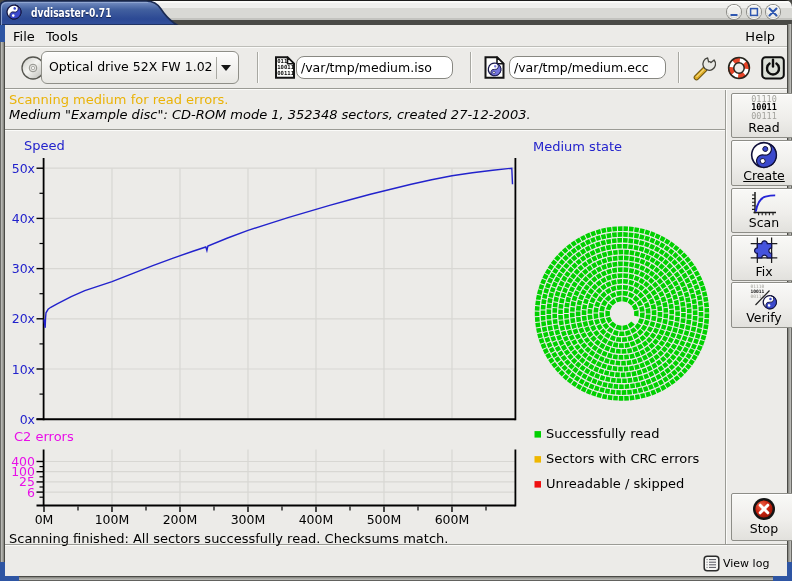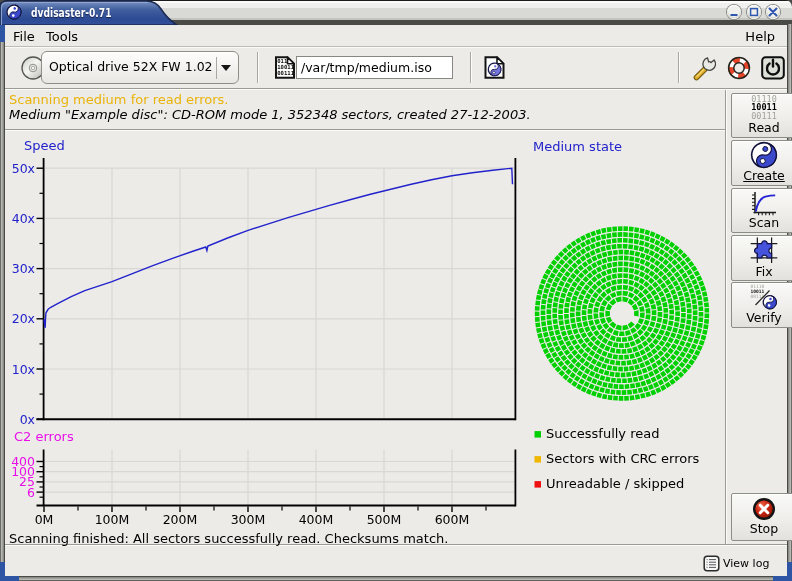--- a/index.html
+++ b/index.html
@@ -54,21 +54,21 @@
      background:linear-gradient(180deg,#fdfdfc 0%,#f4f3f1 45%,#e8e7e3 100%);
      box-shadow:inset 0 1px 0 #ffffff; }
   .combo-label { position:absolute; left:7px; top:7px; font-size:12.5px; color:#000; white-space:nowrap; }
   .combo-sep { position:absolute; left:174px; top:5px; width:1px; height:22px; background:#a9a9a3; }
   .combo-arrow { position:absolute; left:179px; top:13px; width:0; height:0;
      border-left:5px solid transparent; border-right:5px solid transparent; border-top:6px solid #151515; }
   .file-icon { position:absolute; top:8px; }
   .iso-icon { left:269px; }
   .ecc-icon { left:479px; }
   .tb-input { position:absolute; top:8px; height:23px; width:157px; border:1px solid #888882; background:#ffffff;
-     font-family:"DejaVu Sans","Liberation Sans",sans-serif; font-size:12.5px; color:#000; padding:0 4px; border-radius:0; outline:none; }
+     font-family:"DejaVu Sans","Liberation Sans",sans-serif; font-size:12.5px; color:#000; padding:0 4px; border-radius:8px; outline:none; }
   .iso-input { left:291px; }
   .ecc-input { left:504px; }
   .tb-btn { position:absolute; top:6px; width:28px; height:28px; background:transparent; border:none; }
   .prefs-btn { left:687px; }
   .help-btn { left:720px; }
   .quit-btn { left:754px; }
   .toolbar-groove { position:absolute; left:5px; top:88px; width:782px; height:2px;
      background:linear-gradient(180deg,#9b9b95 0 1px,#fbfbf9 1px 2px); }
 
   
@@ -210,20 +210,21 @@
     <svg class="file-icon ecc-icon" width="22" height="23" viewBox="0 0 22 23">
       <path d="M1.5,1.2 L13,1.2 L19.5,7.7 L19.5,21.8 L1.5,21.8 Z" fill="#fdfdfb" stroke="#141414" stroke-width="2"></path>
       <path d="M13,1.2 L13,7.7 L19.5,7.7 Z" fill="#fdfdfb" stroke="#141414" stroke-width="1.6" stroke-linejoin="round"></path>
       <g transform="translate(10.6,13.4) rotate(12)">
         <circle cx="0" cy="0" r="6.3" fill="#ffffff" stroke="#15154a" stroke-width="1.2"></circle>
         <path d="M0,-6.3 A6.3,6.3 0 0 1 0,6.3 A3.15,3.15 0 0 1 0,0 A3.15,3.15 0 0 0 0,-6.3 Z" fill="#7474dd" stroke="#15154a" stroke-width="0.8"></path>
         <circle cx="0" cy="-3.15" r="1.2" fill="#7474dd"></circle>
         <circle cx="0" cy="3.15" r="1.2" fill="#ffffff" stroke="#15154a" stroke-width="0.6"></circle>
       </g>
     </svg>
+    <input class="tb-input ecc-input" value="/var/tmp/medium.ecc" style="">
 
     <span class="tb-sep" style="left:673px"></span>
 
     <button class="tb-btn prefs-btn">
       <svg width="28" height="28" viewBox="0 0 28 28">
         <path d="M4.5,23.5 L12.5,15.5" stroke="#6a5312" stroke-width="5.6" stroke-linecap="round"></path>
         <path d="M4.5,23.5 L12.5,15.5" stroke="#ddab25" stroke-width="3.8" stroke-linecap="round"></path>
         <path d="M4.8,22.6 L12,15.4" stroke="#f6d979" stroke-width="1.3" stroke-linecap="round"></path>
         <path d="M22.1,6.0 A6.3,6.3 0 1 1 15.6,3.9 L16.6,7.8 A2.3,2.3 0 0 1 19.0,8.6 Z" fill="#e8e8e4" stroke="#44443e" stroke-width="1.3" stroke-linejoin="round"></path>
       </svg>

